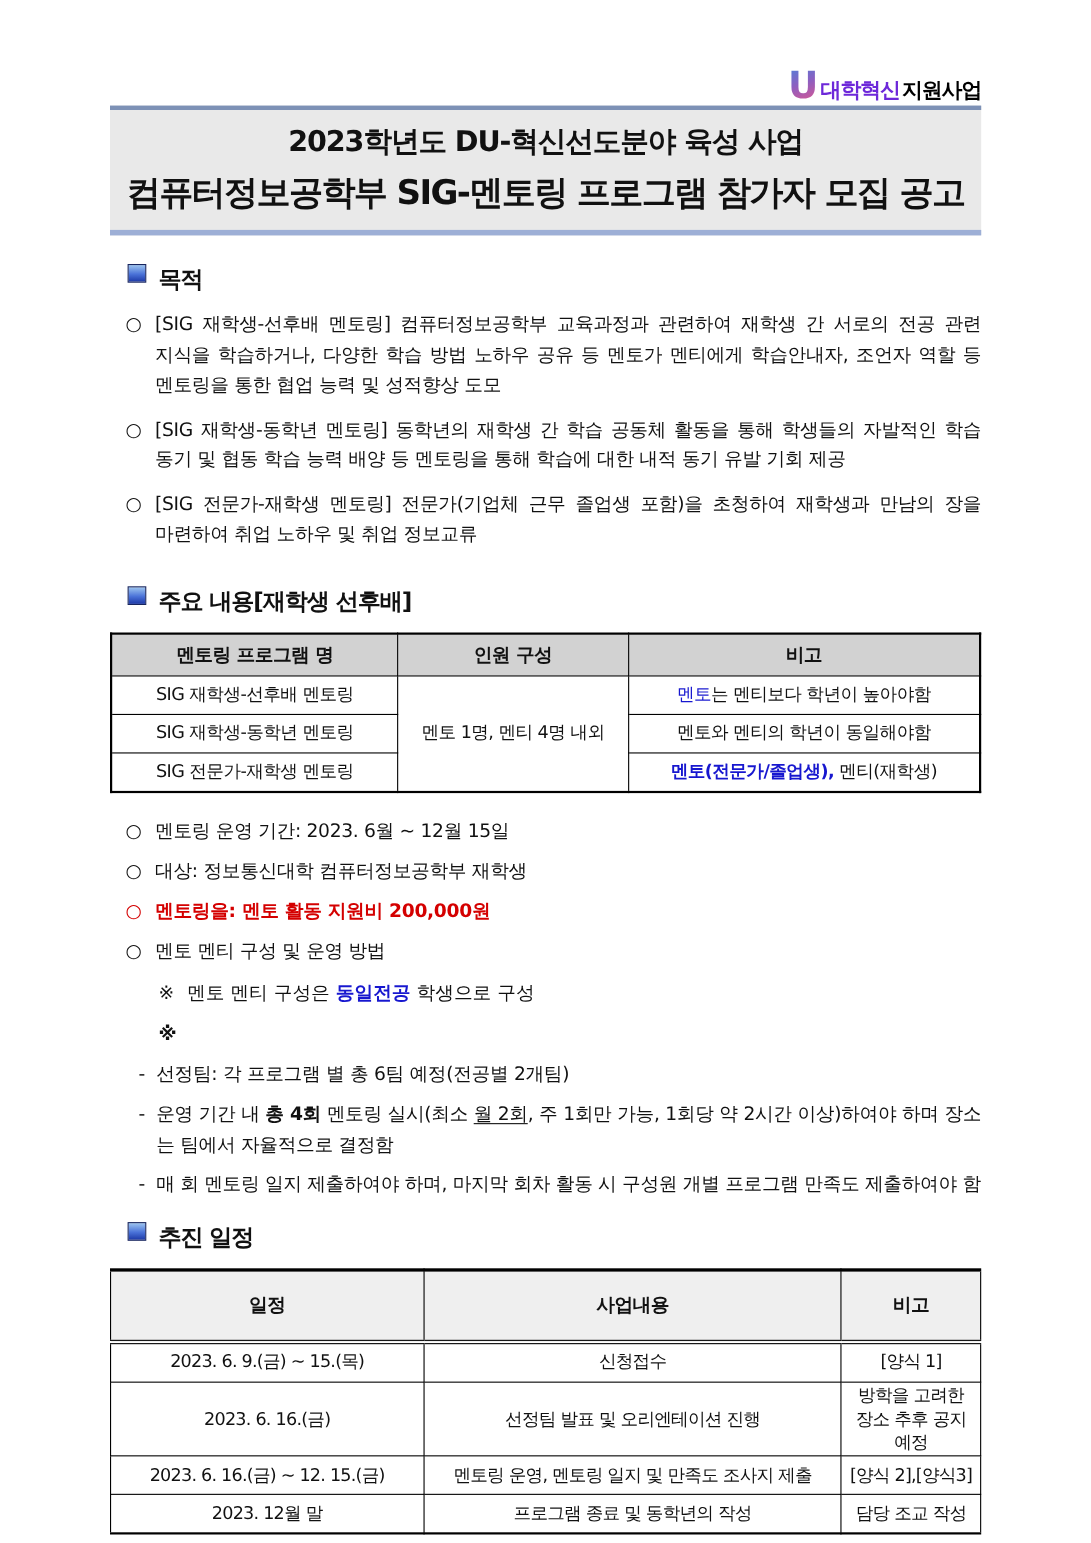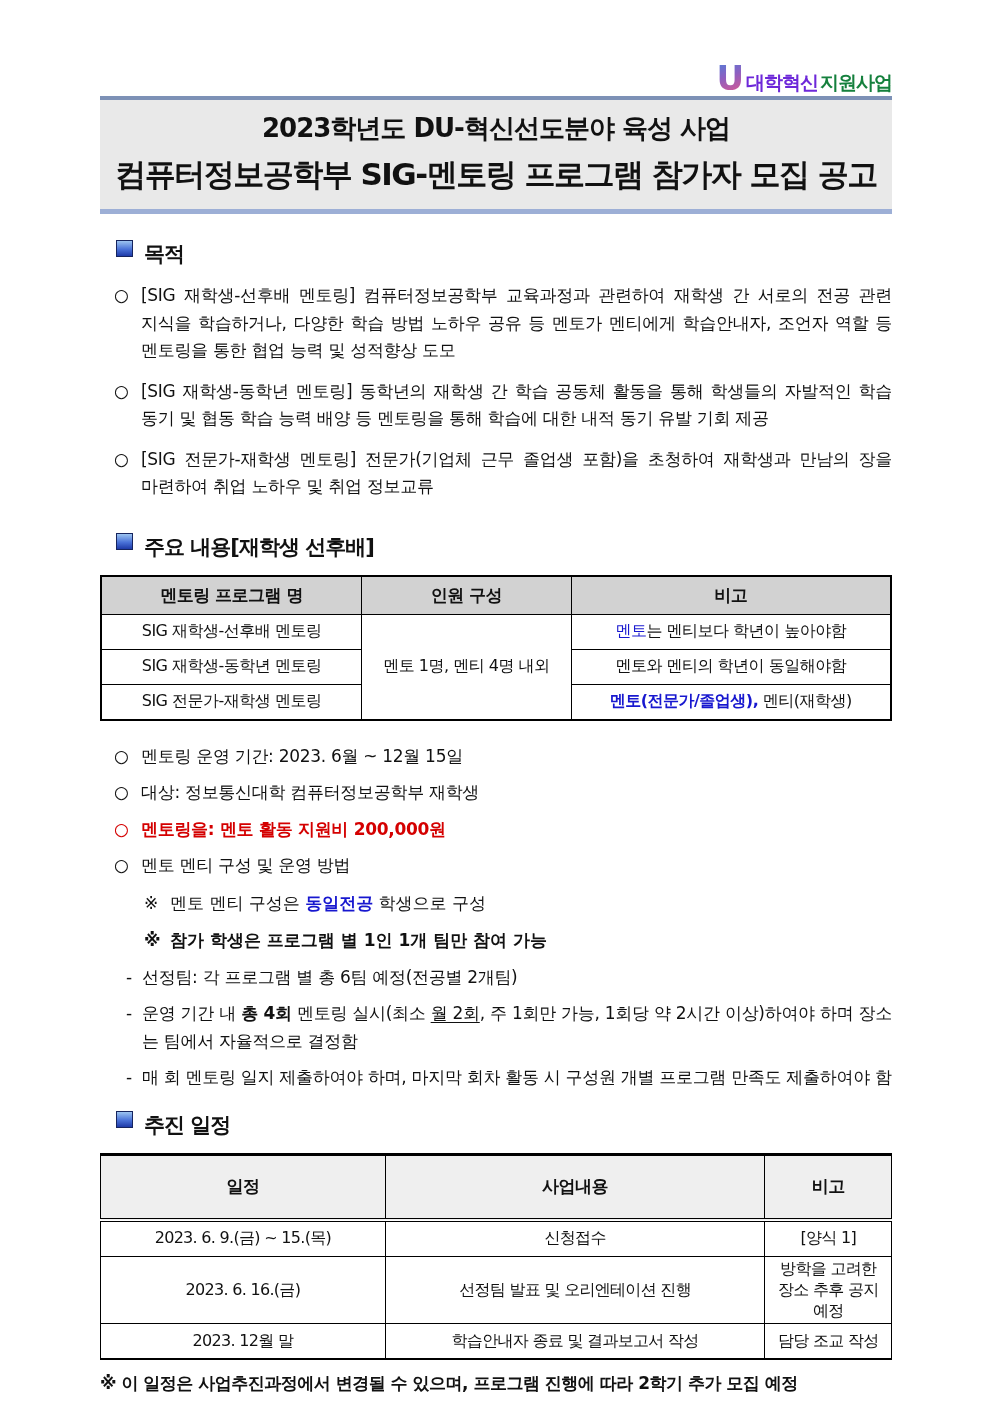--- a/index.html
+++ b/index.html
@@ -15,21 +15,21 @@
   
   .logo-row { display: flex; justify-content: flex-end; padding: 58px 0 4px 0; }
   .logo { display: flex; align-items: flex-end; gap: 2px; line-height: 1; }
   .logo-u {
     font-size: 34px; font-weight: bold;
     background: linear-gradient(160deg, #4f7fd9 0%, #8e5fc0 45%, #e5558a 100%);
     -webkit-background-clip: text; background-clip: text; color: transparent;
     transform: translateY(3px);
   }
   .logo-primary { font-size: 19px; font-weight: bold; color: #6d28d9; letter-spacing: -1px; }
-  .logo-secondary { font-size: 19px; font-weight: bold; color: #15803d; letter-spacing: -1px; }
+  .logo-secondary { font-size: 19px; font-weight: bold; color: #000000; letter-spacing: -1px; }
 
   
   .title-box {
     background: #e9e9e9;
     border-top: 4px solid #7d91b6;
     border-bottom: 5px solid #9dafd6;
     text-align: center;
     padding: 11px 0 13px 0;
   }
   .title1 { font-size: 26px; font-weight: bold; letter-spacing: -1px; }
@@ -183,21 +183,20 @@
       <span class="btext">멘토 멘티 구성 및 운영 방법</span>
     </li>
   </ul>
 
   <div class="sub-ref">
     <span class="marker">※</span>
     <span class="btext"><span>멘토 멘티 구성은 </span><span class="blue bold">동일전공</span><span> 학생으로 구성</span></span>
   </div>
   <div class="sub-ref bold">
     <span class="marker">※</span>
-    <span class="btext">참가 학생은 프로그램 별 1인 1개 팀만 참여 가능</span>
   </div>
 
   <div class="sub-dash">
     <span class="marker">-</span>
     <span class="btext">선정팀: 각 프로그램 별 총 6팀 예정(전공별 2개팀)</span>
   </div>
   <div class="sub-dash">
     <span class="marker">-</span>
     <span class="btext"><span>운영 기간 내 </span><span class="bold">총 4회</span><span> 멘토링 실시(최소 </span><span class="ul">월 2회</span><span>, 주 1회만 가능, 1회당 약 2시간 이상)하여야 하며 장소는 팀에서 자율적으로 결정함</span></span>
   </div>
@@ -232,22 +231,27 @@
       </tr>
       <tr>
         <td>2023. 6. 16.(금)</td>
         <td>선정팀 발표 및 오리엔테이션 진행</td>
         <td>
           <span class="line">방학을 고려한</span>
           <span class="line">장소 추후 공지 예정</span>
         </td>
       </tr>
       <tr>
+        <td>2023. 6. 16.(금) ~ 12. 15.(금)</td>
+        <td>멘토링 운영, 멘토링 일지 및 만족도 조사지 제출</td>
+        <td>[양식 2],[양식3]</td>
+      </tr>
+      <tr>
         <td>2023. 12월 말</td>
-        <td>학습안내자 종료 및 결과보고서 작성</td>
+        <td>프로그램 종료 및 동학년의 작성</td>
         <td>담당 조교 작성</td>
       </tr>
     </tbody>
   </table>
 
   <div class="footnote" style="margin-top:12px;">※ 이 일정은 사업추진과정에서 변경될 수 있으며, 프로그램 진행에 따라 2학기 추가 모집 예정</div>
 
 </div>
 
 </body></html>

